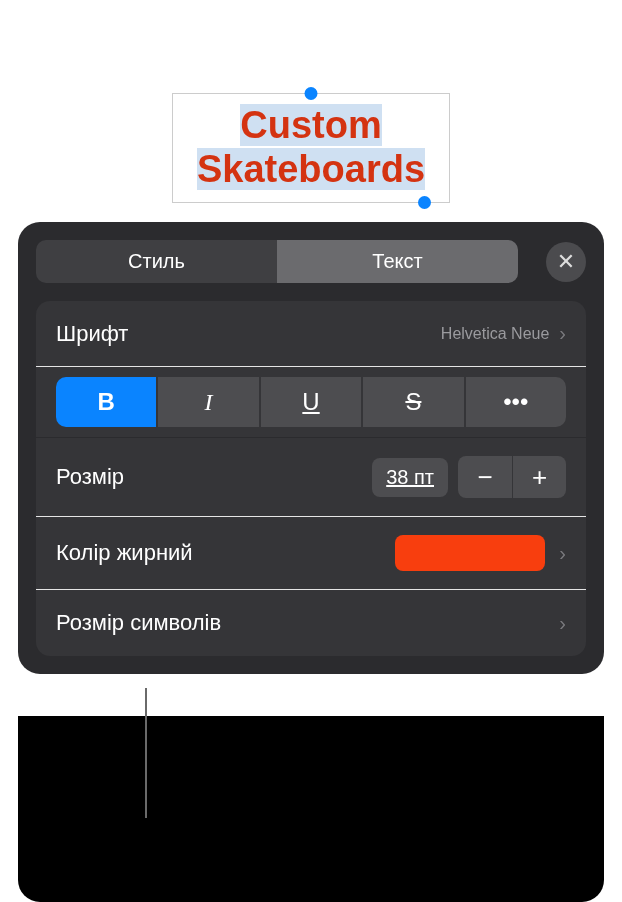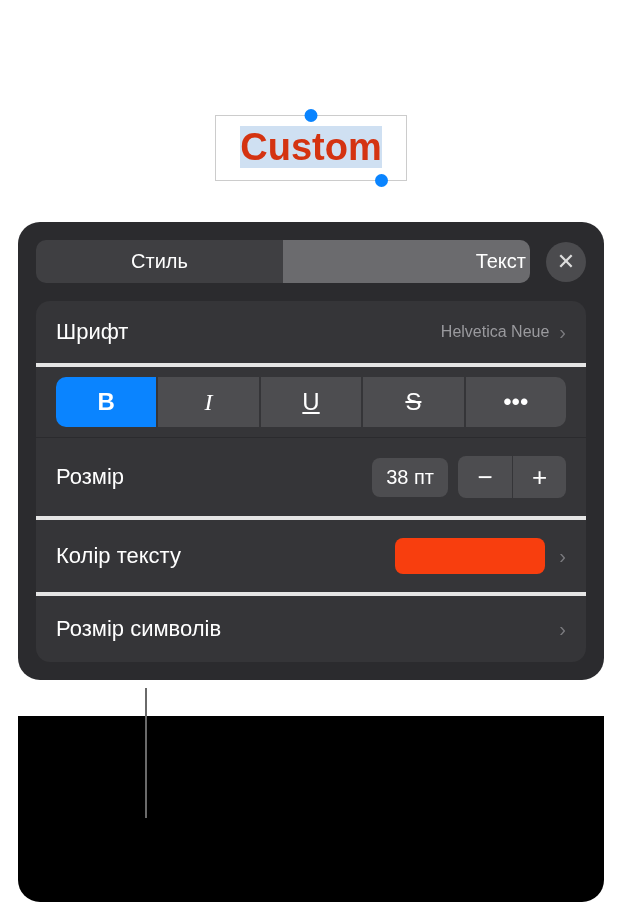--- a/index.html
+++ b/index.html
@@ -59,33 +59,32 @@
       align-items: center;
       padding: 0 18px 18px 18px;
       gap: 0;
     }
     .seg {
       display: flex;
       background: #3f3f42;
       border-radius: 10px;
       overflow: hidden;
       flex: 1;
-      margin-right: 16px;
+      margin-right: 28px;
     }
     .seg-item {
       flex: 1;
       text-align: center;
       padding: 10px 4px;
       font-size: 20px;
       color: #fff;
       cursor: pointer;
     }
     .seg-item.active {
       background: #6b6b6e;
-      text-align: right;
     }
     .close-btn {
       width: 40px;
       height: 40px;
       border-radius: 50%;
       background: #4b4b4e;
       display: flex;
       align-items: center;
       justify-content: center;
       font-size: 22px;
@@ -96,21 +95,21 @@
     .list {
       background: #353538;
       margin: 0 18px 18px 18px;
       border-radius: 14px;
       overflow: hidden;
     }
     .row {
       display: flex;
       align-items: center;
       padding: 18px 20px;
-      border-bottom: 4px solid #e5e5e5;
+      border-bottom: 1px solid #e5e5e5;
       min-height: 66px;
     }
     .row:last-child { border-bottom: none; }
     .row-label {
       font-size: 22px;
       color: #fff;
       flex: 1;
     }
     .row-value {
       font-size: 16px;
@@ -153,20 +152,21 @@
       display: flex;
       align-items: center;
       gap: 10px;
     }
     .size-val {
       background: #4d4d50;
       border-radius: 8px;
       padding: 8px 14px;
       font-size: 20px;
       color: #fff;
+      text-decoration: underline;
     }
     .stepper {
       display: flex;
       background: #4d4d50;
       border-radius: 8px;
       overflow: hidden;
       height: 42px;
     }
     .step-btn {
       width: 54px;
@@ -207,20 +207,21 @@
       z-index: 10;
     }
   </style>
 </head>
 <body>
 
 <div class="canvas-area">
   <div class="text-box">
     <div class="handle tl"></div>
     <span class="sel-highlight">Custom</span><br>
+    <span class="sel-highlight">Skateboards</span>
     <div class="handle br"></div>
   </div>
 </div>
 
 <div class="panel">
   <div class="tabbar">
     <div class="seg">
       <div class="seg-item">Стиль</div>
       <div class="seg-item active">Текст</div>
     </div>
@@ -250,21 +251,21 @@
       <div class="size-ctrl">
         <div class="size-val">38 пт</div>
         <div class="stepper">
           <div class="step-btn">−</div>
           <div class="step-btn">+</div>
         </div>
       </div>
     </div>
 
     <div class="row">
-      <div class="row-label">Колір тексту</div>
+      <div class="row-label">Колір жирний</div>
       <div class="color-swatch" style="background:#f83e0e"></div>
       <div class="chevron">›</div>
     </div>
 
     <div class="row">
       <div class="row-label">Розмір символів</div>
       <div class="chevron">›</div>
     </div>
 
   </div>

